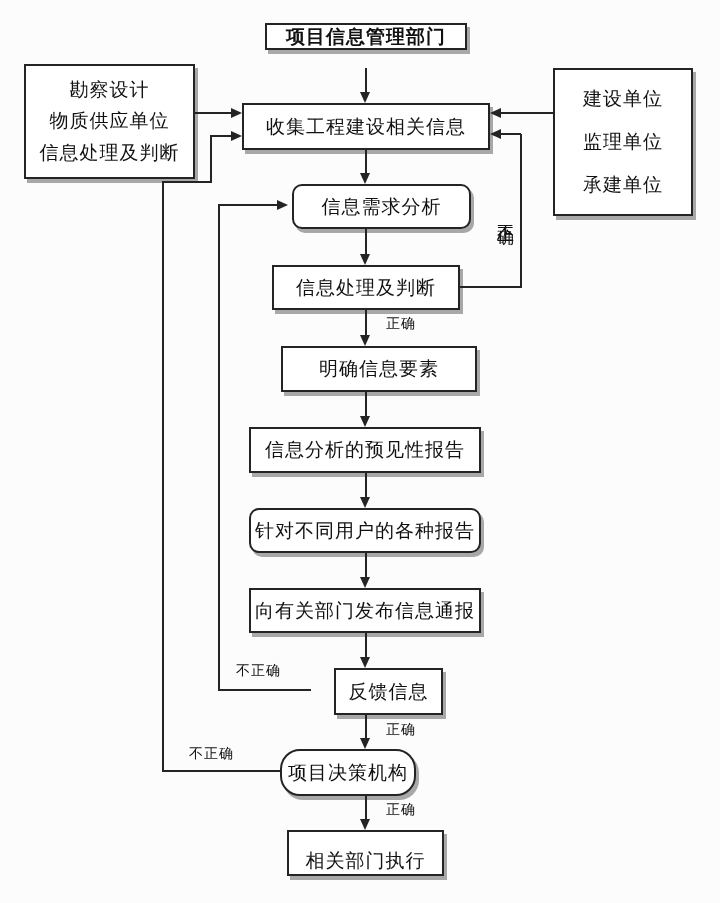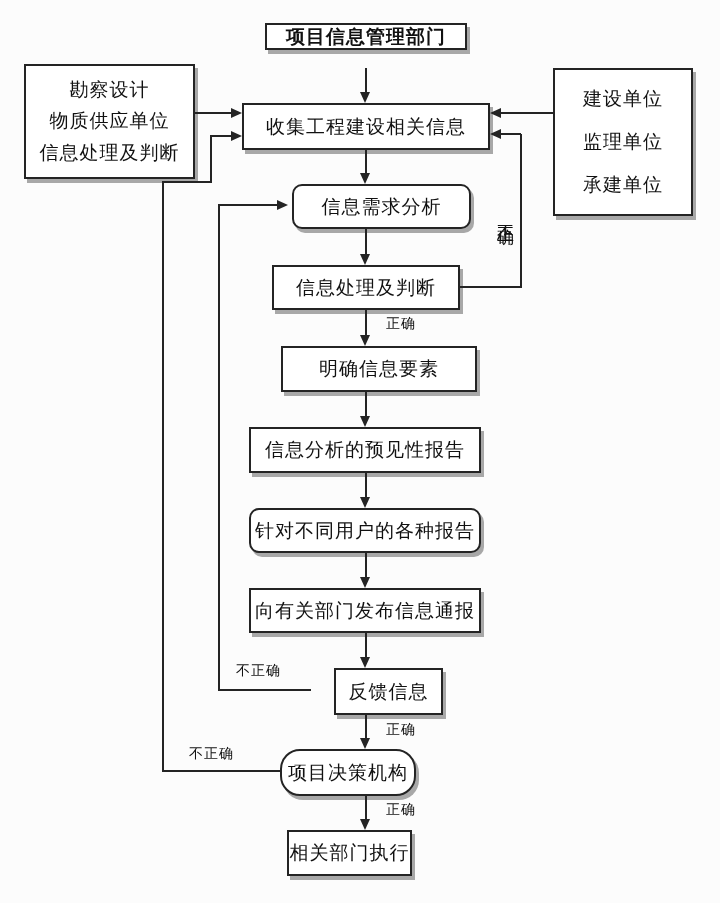--- a/index.html
+++ b/index.html
@@ -122,21 +122,21 @@
   </div>
 
   <div class="node" style="left:311px;top:668px;width:109px;height:47px;margin-left:23px;">
     <span>反馈信息</span>
   </div>
 
   <div class="node" style="left:280px;top:749px;width:136px;height:47px;border-radius:20px;">
     <span>项目决策机构</span>
   </div>
 
-  <div class="node" style="left:287px;top:830px;width:125px;height:46px;">
+  <div class="node" style="left:287px;top:830px;width:157px;height:46px;align-items:flex-end;">
     <span>相关部门执行</span>
   </div>
 
   <div class="vline" style="left:365px;top:68px;height:25px;"></div>
   <div class="arr-down" style="left:360px;top:92px;"></div>
 
   <div class="vline" style="left:365px;top:150px;height:24px;"></div>
   <div class="arr-down" style="left:360px;top:173px;"></div>
 
   <div class="vline" style="left:365px;top:229px;height:26px;"></div>

